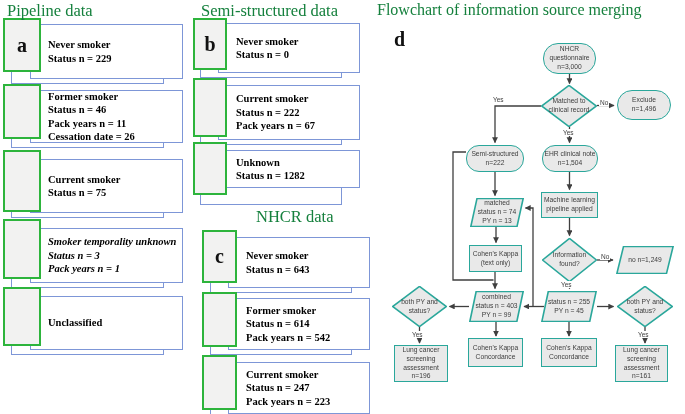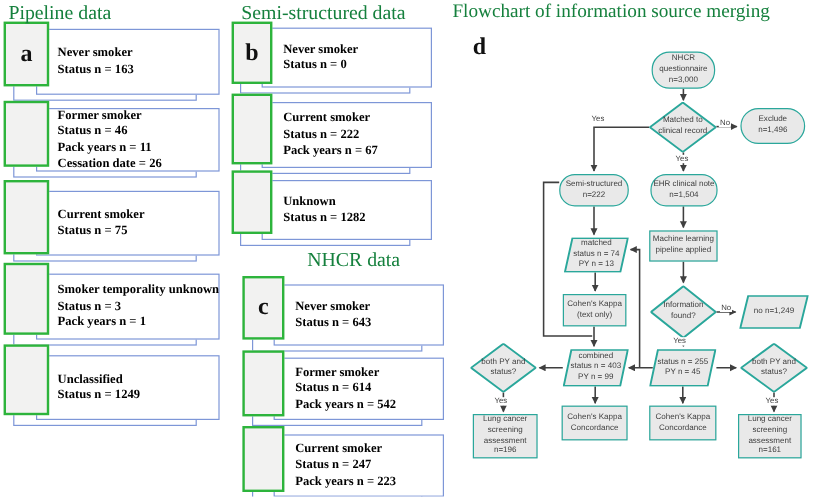--- a/index.html
+++ b/index.html
@@ -37,21 +37,21 @@
 </head>
 <body>
 
 <div id="app">
 
   <div class="panel-title" style="left:7px;top:1px;">Pipeline data</div>
 
   <div class="back-box" style="left:11px;top:29px;width:153px;height:55px;"></div>
   <div class="text-box" style="left:30px;top:24px;width:153px;height:55px;">
     <div class="tline">Never smoker</div>
-    <div class="tline">Status n = 163</div>
+    <div class="tline">Status n = 229</div>
   </div>
   <div class="green-box" style="left:3px;top:18px;width:38px;height:54px;">
     <span class="panel-letter">a</span>
   </div>
 
   <div class="back-box" style="left:11px;top:95px;width:153px;height:53px;"></div>
   <div class="text-box" style="left:30px;top:90px;width:153px;height:53px;">
     <div class="tline">Former smoker</div>
     <div class="tline">Status n = 46</div>
     <div class="tline">Pack years n = 11</div>
@@ -60,31 +60,30 @@
   <div class="green-box" style="left:3px;top:84px;width:38px;height:55px;"></div>
 
   <div class="back-box" style="left:11px;top:164px;width:153px;height:54px;"></div>
   <div class="text-box" style="left:30px;top:159px;width:153px;height:54px;">
     <div class="tline">Current smoker</div>
     <div class="tline">Status n = 75</div>
   </div>
   <div class="green-box" style="left:3px;top:150px;width:38px;height:62px;"></div>
 
   <div class="back-box" style="left:11px;top:233px;width:153px;height:55px;"></div>
-  <div class="text-box" style="left:30px;top:228px;width:153px;height:55px;">
+  <div class="text-box" style="left:30px;top:228px;width:153px;height:55px;font-style:italic;">
     <div class="tline">Smoker temporality unknown</div>
     <div class="tline">Status n = 3</div>
     <div class="tline">Pack years n = 1</div>
   </div>
   <div class="green-box" style="left:3px;top:219px;width:38px;height:60px;"></div>
 
   <div class="back-box" style="left:11px;top:301px;width:153px;height:54px;"></div>
   <div class="text-box" style="left:30px;top:296px;width:153px;height:54px;font-family:Liberation Serif, serif;">
     <div class="tline">Unclassified</div>
-    <div class="tline">Status n = 1249</div>
   </div>
   <div class="green-box" style="left:3px;top:287px;width:38px;height:59px;"></div>
 
   <div class="panel-title" style="left:201px;top:1px;text-align:center;">Semi-structured data</div>
 
   <div class="back-box" style="left:200px;top:28px;width:142px;height:50px;"></div>
   <div class="text-box" style="left:218px;top:23px;width:142px;height:50px;">
     <div class="tline">Never smoker</div>
     <div class="tline">Status n = 0</div>
   </div>
@@ -94,21 +93,21 @@
 
   <div class="back-box" style="left:200px;top:90px;width:142px;height:55px;"></div>
   <div class="text-box" style="left:218px;top:85px;width:142px;height:55px;">
     <div class="tline">Current smoker</div>
     <div class="tline">Status n = 222</div>
     <div class="tline">Pack years n = 67</div>
   </div>
   <div class="green-box" style="left:193px;top:78px;width:34px;height:59px;"></div>
 
   <div class="back-box" style="left:200px;top:155px;width:142px;height:50px;"></div>
-  <div class="text-box" style="left:218px;top:150px;width:142px;height:50px;">
+  <div class="text-box" style="left:218px;top:150px;width:142px;height:38px;">
     <div class="tline">Unknown</div>
     <div class="tline">Status n = 1282</div>
   </div>
   <div class="green-box" style="left:193px;top:142px;width:34px;height:53px;"></div>
 
   <div class="panel-title" style="left:256px;top:207px;">NHCR data</div>
 
   <div class="back-box" style="left:210px;top:242px;width:142px;height:51px;"></div>
   <div class="text-box" style="left:228px;top:237px;width:142px;height:51px;">
     <div class="tline">Never smoker</div>

